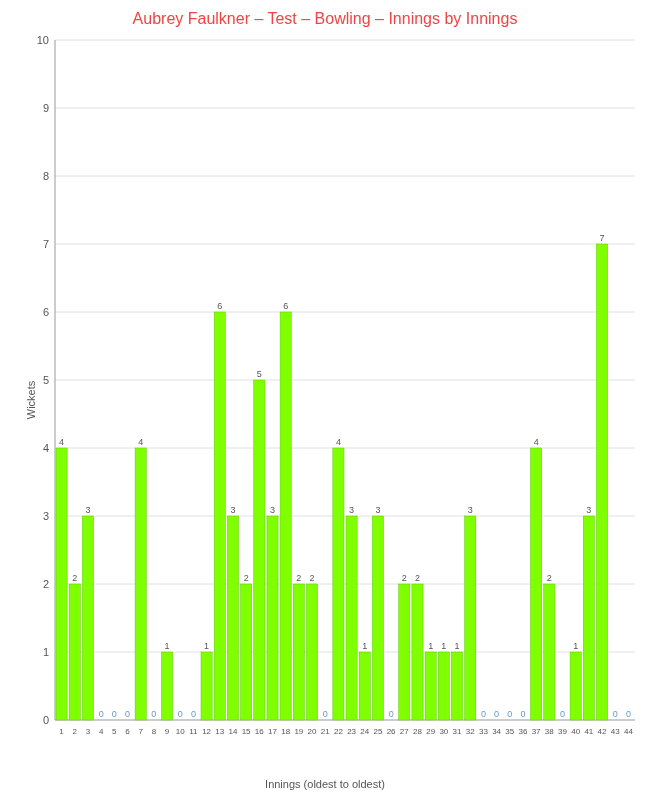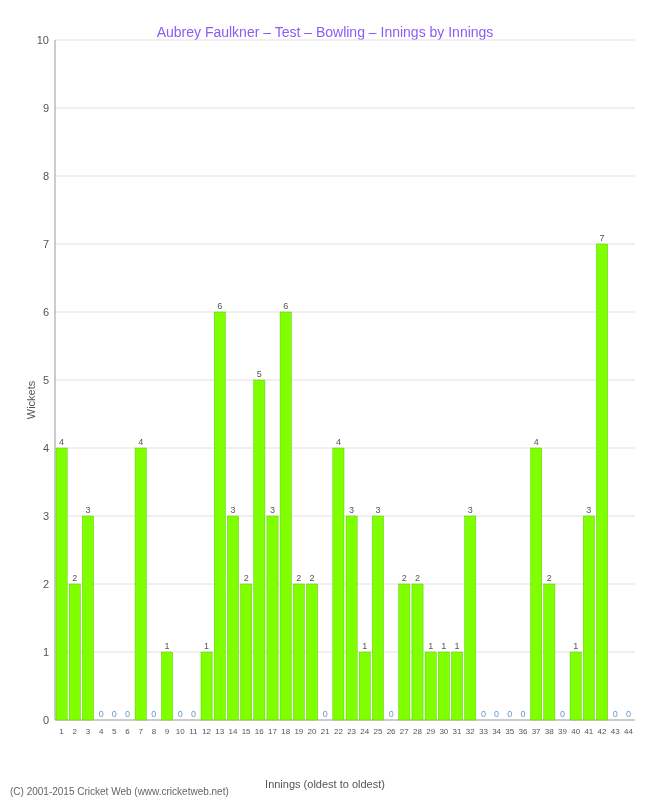--- a/index.html
+++ b/index.html
@@ -11,23 +11,23 @@
       overflow: hidden;
     }
     .chart-container {
       width: 650px;
       height: 800px;
       position: relative;
       background: #fff;
     }
     .chart-title {
       text-align: center;
-      font-size: 14px;
-      color: #8b5cf6;
-      padding-top: 24px;
+      font-size: 16px;
+      color: #ef4444;
+      padding-top: 10px;
       padding-bottom: 5px;
     }
     .y-axis-label {
       position: absolute;
       left: 12px;
       top: 50%;
       transform: translateY(-50%) rotate(-90deg);
       font-size: 11px;
       color: #555;
       white-space: nowrap;
@@ -48,21 +48,20 @@
       color: #666;
     }
   </style>
 </head>
 <body>
 
 <div class="chart-container">
   <div class="chart-title">Aubrey Faulkner – Test – Bowling – Innings by Innings</div>
   <div class="y-axis-label">Wickets</div>
   <div class="x-axis-label">Innings (oldest to oldest)</div>
-  <div class="copyright">(C) 2001-2015 Cricket Web (www.cricketweb.net)</div>
 
   <svg id="chart-svg" style="position:absolute;left:0;top:0;width:650px;height:800px;">
   <text x="49" y="724" text-anchor="end" font-size="11" fill="#555">0</text>
       <line x1="55" x2="635" y1="652" y2="652" stroke="#e0e0e0" stroke-width="1"></line>
       <text x="49" y="656" text-anchor="end" font-size="11" fill="#555">1</text>
       <line x1="55" x2="635" y1="584" y2="584" stroke="#e0e0e0" stroke-width="1"></line>
       <text x="49" y="588" text-anchor="end" font-size="11" fill="#555">2</text>
       <line x1="55" x2="635" y1="516" y2="516" stroke="#e0e0e0" stroke-width="1"></line>
       <text x="49" y="520" text-anchor="end" font-size="11" fill="#555">3</text>
       <line x1="55" x2="635" y1="448" y2="448" stroke="#e0e0e0" stroke-width="1"></line>

